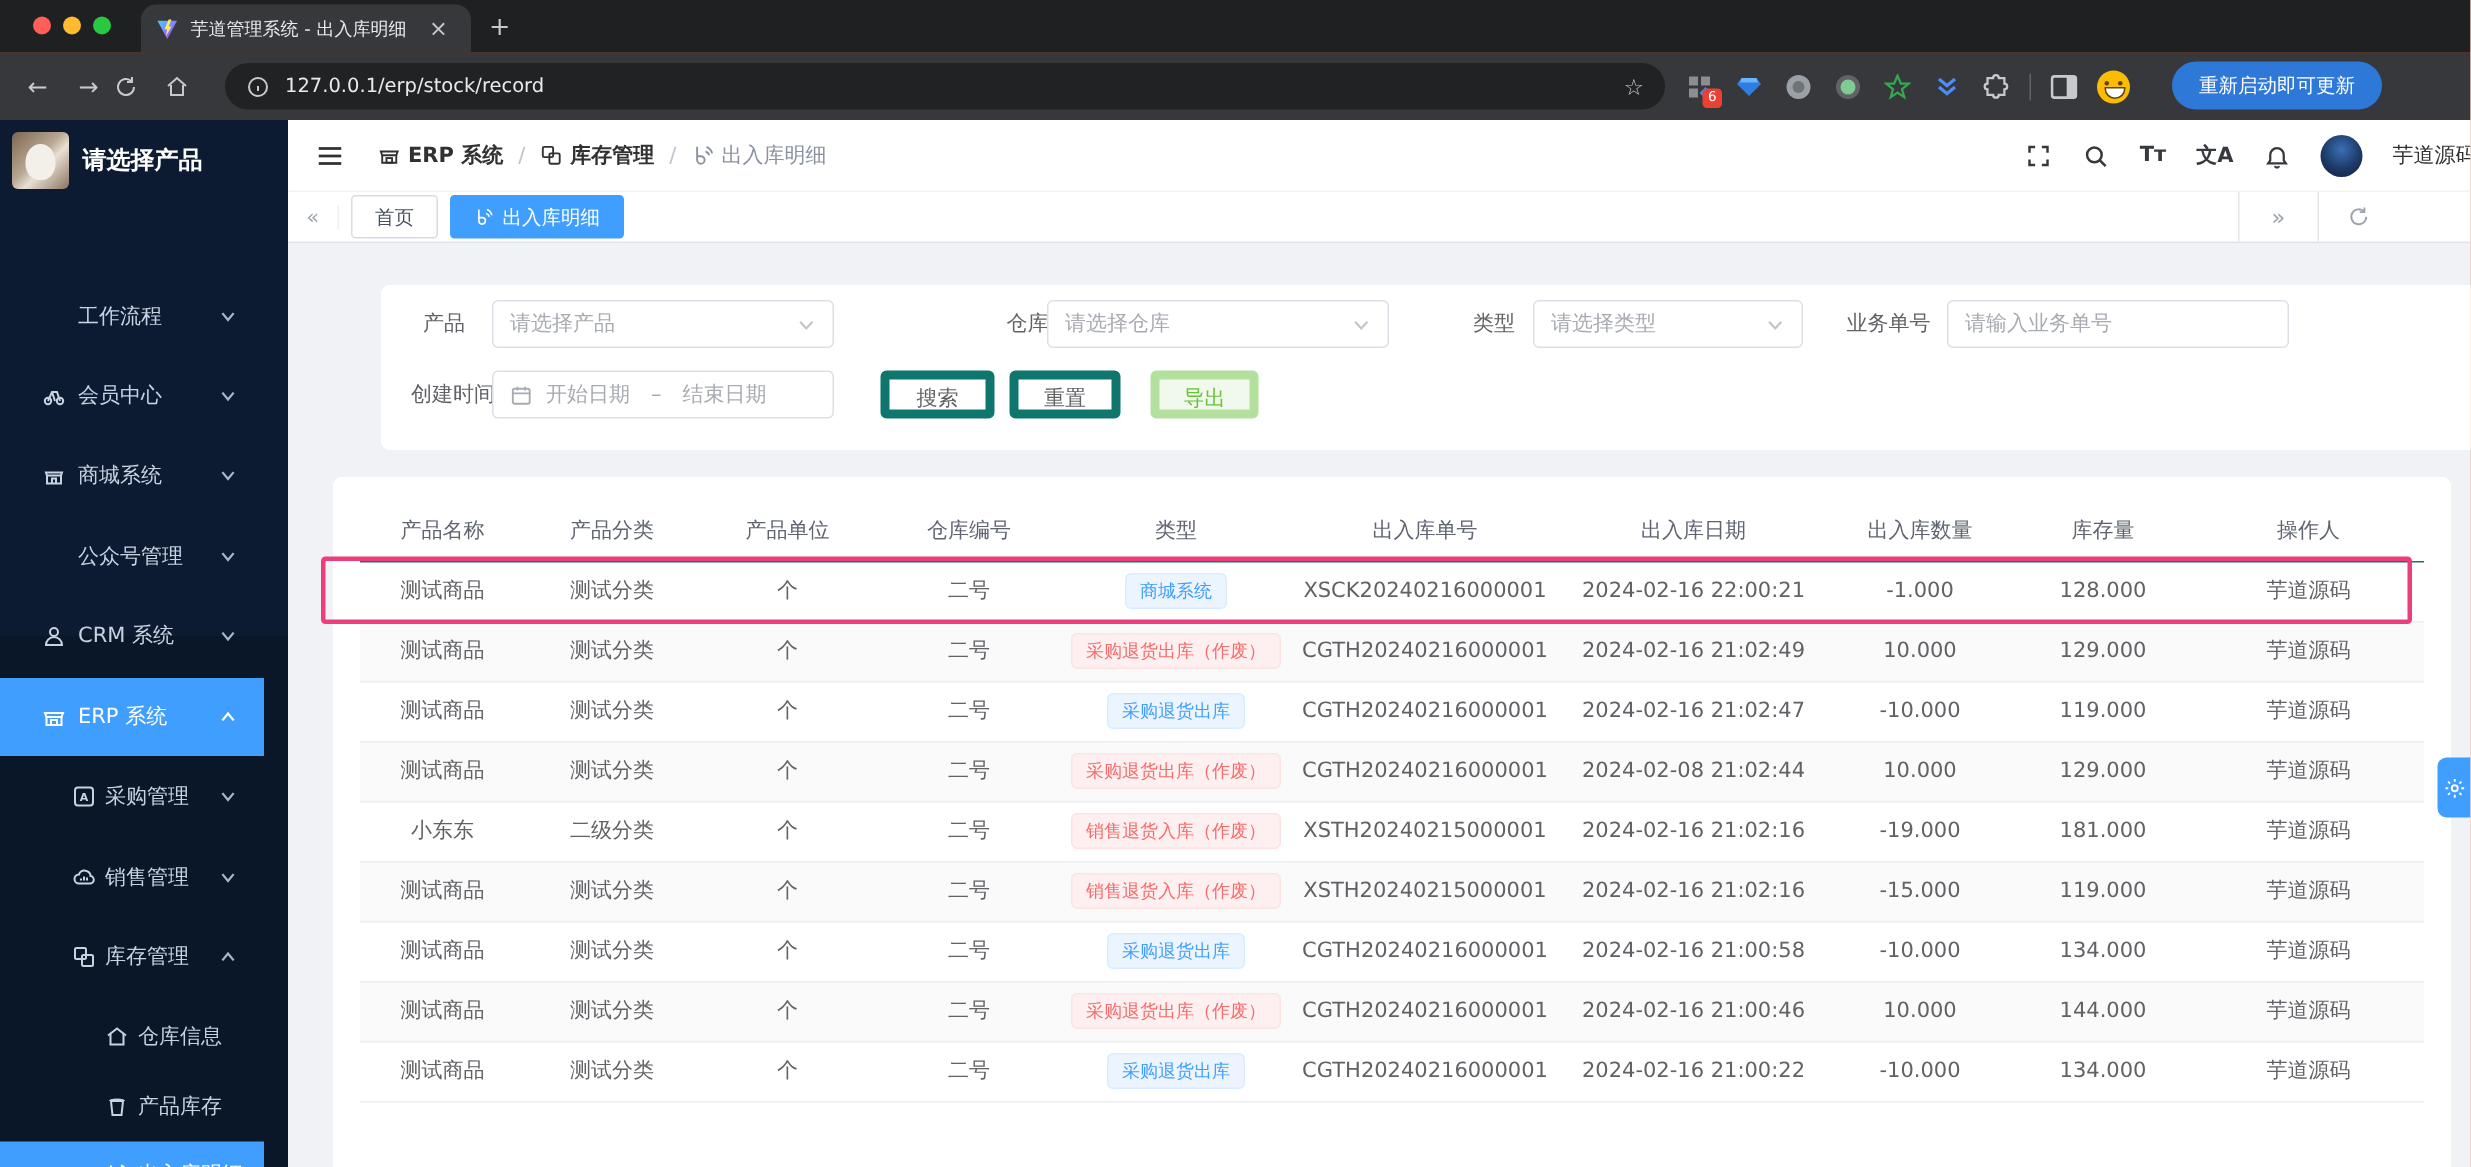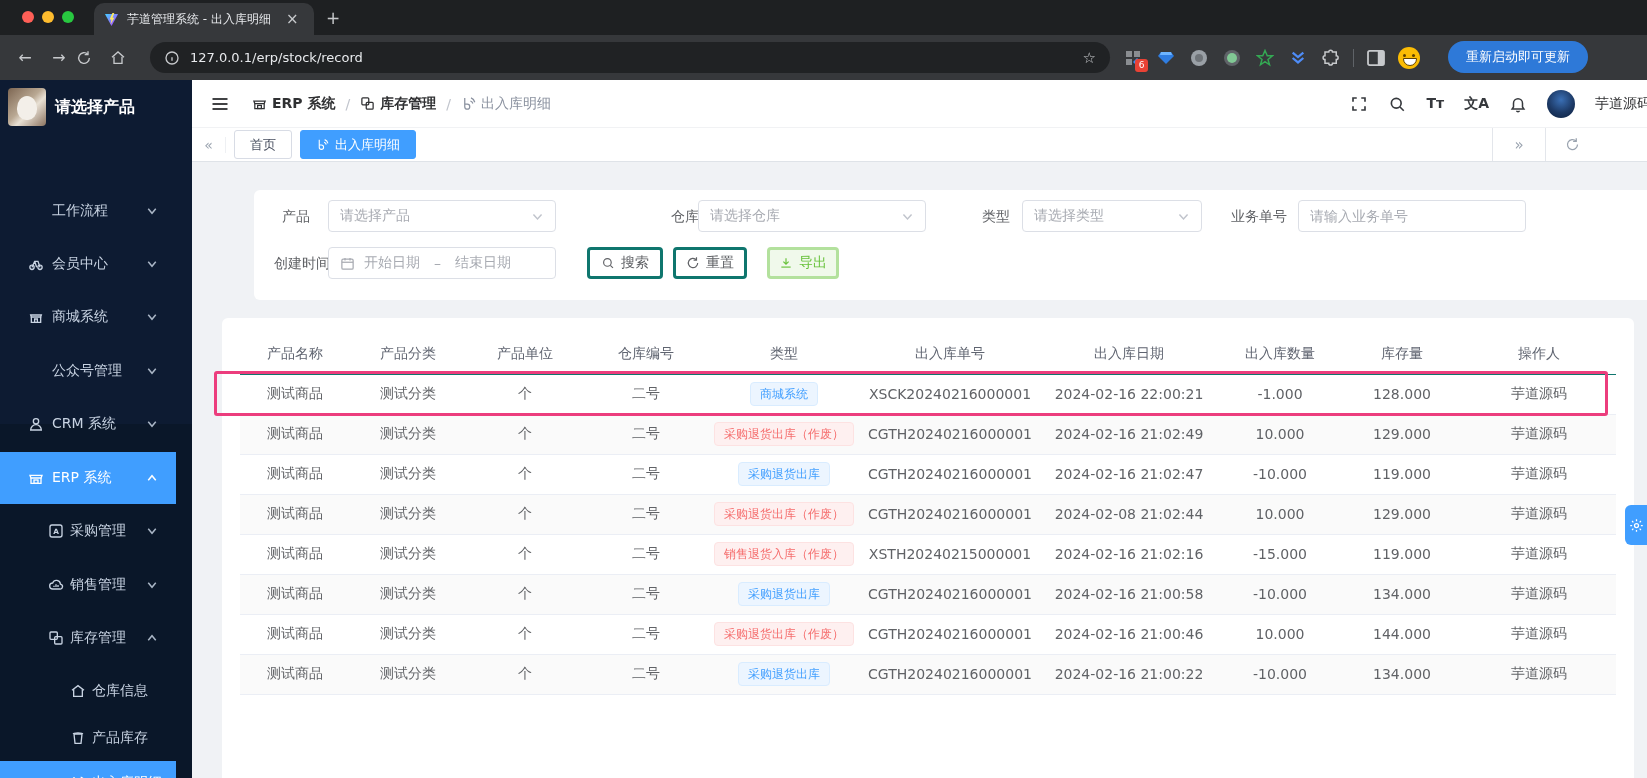--- a/index.html
+++ b/index.html
@@ -91,22 +91,22 @@
   .card { position:absolute; background:#fff; border-radius:6px; }
   .filter-card { left:30px; top:28px; width:1412px; height:110px;margin-left:32px; }
   .f-label { position:absolute; height:32px; line-height:32px; color:#606266; font-size:14px; text-align:right; }
   .f-box { position:absolute; height:32px; border:1px solid #dcdfe6; border-radius:4px; background:#fff;
     display:flex; align-items:center; padding:0 11px; color:#a8abb2; font-size:14px; }
   .f-box .chev { margin-left:auto; width:13px; height:13px; color:#c0c4cc; }
   .f-box input { border:none; outline:none; width:100%; font-size:14px; color:#606266; font-family:inherit; }
   .f-box input::placeholder { color:#a8abb2; }
   .date-sep { margin:0 14px; color:#a8abb2; }
   .cal-ic { width:15px; height:15px; color:#a8abb2; margin-right:9px; flex:none; }
-  .btn { position:absolute; height:32px; border:3px solid #0f766e; border-radius:4px; background:#fff;
-    display:flex; align-items:center; justify-content:center; gap:6px; font-size:14px; color:#606266; cursor:pointer; }
+  .btn { position:absolute; height:32px; border:6px solid #0f766e; border-radius:4px; background:#fff;
+    display:flex; align-items:center; justify-content:center; gap:6px; font-size:14px; color:#606266; cursor:pointer;flex-direction:column; }
   .btn svg { width:14px; height:14px; }
   .btn.export { color:#67c23a; background:#f0f9eb; border-color:#b3e19d; }
 
   .table-card { left:30px; top:156px; width:1412px; height:470px; overflow:hidden; }
   table.grid { width:1376px; margin:16px 18px 0; border-collapse:collapse; table-layout:fixed; }
   .grid th { height:40px; font-weight:500; color:#5f6470; font-size:14px; text-align:center;
     border-bottom:1px solid #0f766e; white-space:nowrap; }
   .grid td { height:40px; color:#606266; font-size:14px; text-align:center; border-bottom:1px solid #ebeef5; white-space:nowrap; }
   .grid tbody tr:nth-child(even) { background:#fafafa; }
   .tag { display:inline-block; height:24px; line-height:22px; padding:0 9px; border-radius:4px; font-size:12px; }
@@ -561,20 +561,32 @@
               <td>个</td>
               <td>二号</td>
               <td><span class="tag red">采购退货出库（作废）</span></td>
               <td>CGTH20240216000001</td>
               <td>2024-02-08 21:02:44</td>
               <td>10.000</td>
               <td>129.000</td>
               <td>芋道源码</td>
             </tr>
 
+            <tr>
+              <td>小东东</td>
+              <td>二级分类</td>
+              <td>个</td>
+              <td>二号</td>
+              <td><span class="tag red">销售退货入库（作废）</span></td>
+              <td>XSTH20240215000001</td>
+              <td>2024-02-16 21:02:16</td>
+              <td>-19.000</td>
+              <td>181.000</td>
+              <td>芋道源码</td>
+            </tr>
 
             <tr>
               <td>测试商品</td>
               <td>测试分类</td>
               <td>个</td>
               <td>二号</td>
               <td><span class="tag red">销售退货入库（作废）</span></td>
               <td>XSTH20240215000001</td>
               <td>2024-02-16 21:02:16</td>
               <td>-15.000</td>

